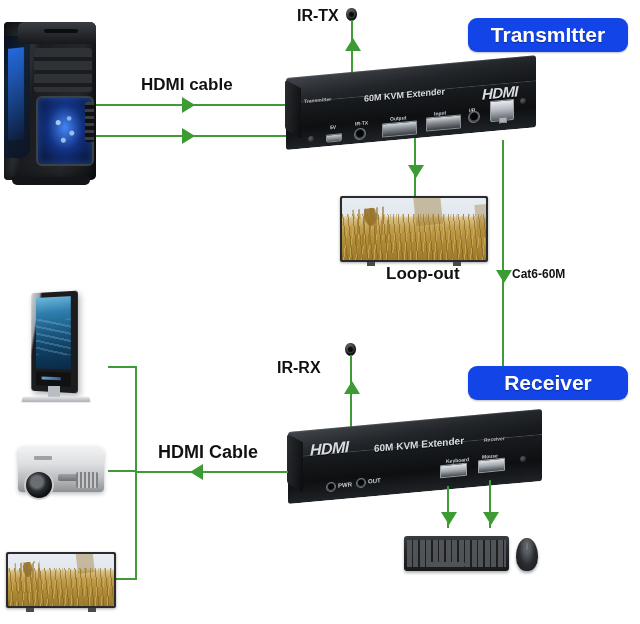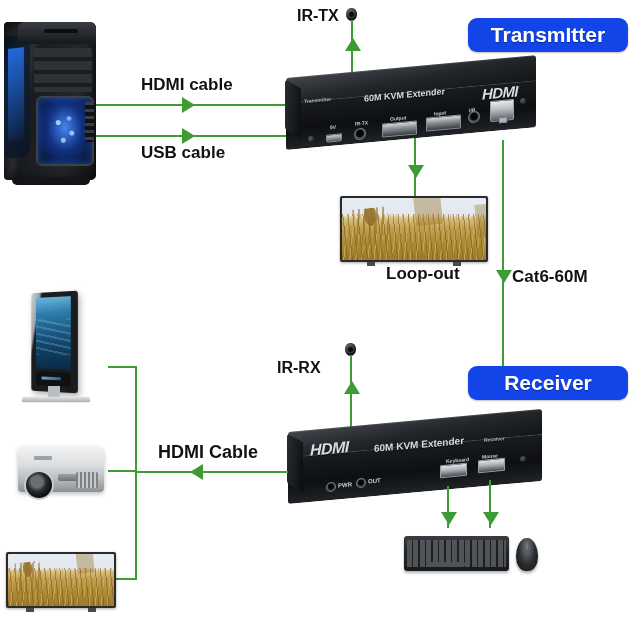--- a/index.html
+++ b/index.html
@@ -345,21 +345,20 @@
     <div class="pc-vents"></div>
     <div class="pc-foot"></div>
   </div>
 
   <div class="ghline" style="left:96px;top:104px;width:190px;"></div>
   <div class="arrow-r" style="left:182px;top:97px;"></div>
   <div class="lbl" style="left:141px;top:75px;font-size:17px;">HDMI cable</div>
 
   <div class="ghline" style="left:96px;top:135px;width:190px;"></div>
   <div class="arrow-r" style="left:182px;top:128px;"></div>
-  <div class="lbl" style="left:141px;top:143px;font-size:17px;">USB cable</div>
 
   <div class="ir-bud" style="left:346px;top:8px;"></div>
   <div class="gvline" style="left:351px;top:20px;height:62px;"></div>
   <div class="arrow-u" style="left:345px;top:38px;"></div>
   <div class="lbl" style="left:297px;top:7px;font-size:16px;">IR-TX</div>
 
   <div class="badge" style="left:468px;top:18px;width:160px;height:34px;font-size:21px;">
     <span>TransmItter</span>
   </div>
 
@@ -397,21 +396,21 @@
       <div class="scr">
         <div class="wheat"></div>
       </div>
     </div>
     <div class="stand"></div>
   </div>
   <div class="lbl" style="left:386px;top:264px;font-size:17px;">Loop-out</div>
 
   <div class="gvline" style="left:502px;top:140px;height:250px;"></div>
   <div class="arrow-d" style="left:496px;top:270px;"></div>
-  <div class="lbl" style="left:512px;top:267px;font-size:17px;">Cat6-60M</div>
+  <div class="lbl" style="left:512px;top:267px;font-size:12px;">Cat6-60M</div>
 
   <div class="badge" style="left:468px;top:366px;width:160px;height:34px;font-size:21px;">
     <span>Receiver</span>
   </div>
 
   <div class="ir-bud" style="left:345px;top:343px;"></div>
   <div class="gvline" style="left:350px;top:355px;height:80px;"></div>
   <div class="arrow-u" style="left:344px;top:381px;"></div>
   <div class="lbl" style="left:277px;top:359px;font-size:16px;">IR-RX</div>
 

